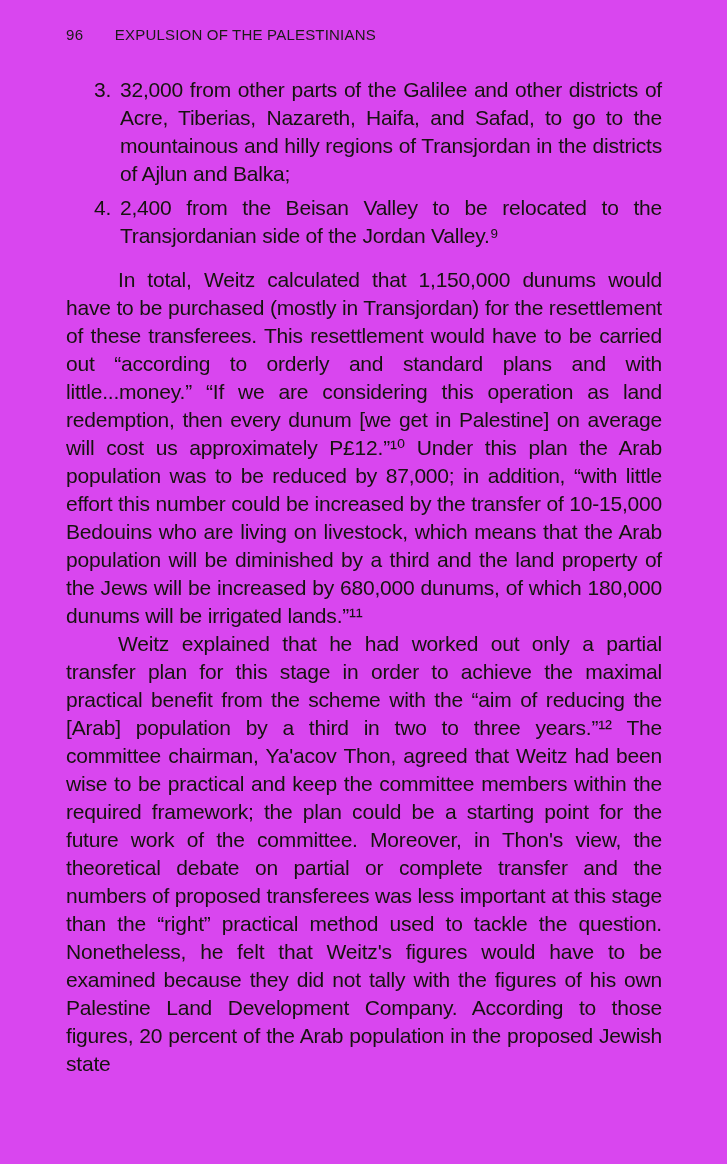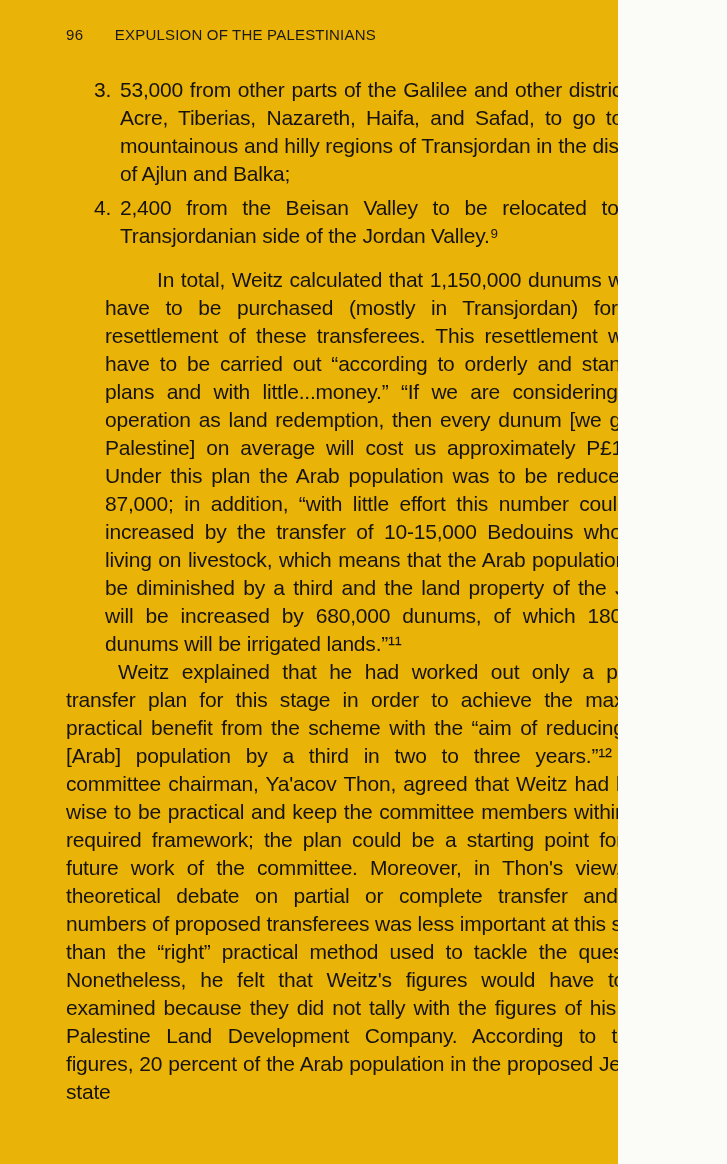--- a/index.html
+++ b/index.html
@@ -9,23 +9,23 @@
   body {
     width: 727px;
     height: 1164px;
     background: #fbfbf8;
     font-family: "Liberation Sans", "DejaVu Sans", sans-serif;
     color: #171513;
     -webkit-font-smoothing: antialiased;
   }
   .page {
     position: relative;
-    width: 618px;
+    width: 727px;
     height: 1164px;
-    background: #eab308;
+    background: #d946ef;
     overflow: hidden;
   }
   .running-header {
     position: absolute;
     top: 26px;
     left: 66px;
     right: 66px;
     font-size: 15px;
     letter-spacing: 0.3px;
     color: #1c1a17;
@@ -65,39 +65,38 @@
     flex: 1;
     text-align: justify;
   }
   .para {
     margin: 0;
     text-align: justify;
     text-indent: 52px;
   }
   .para.first {
     margin-top: 16px;
-    margin-left: 39px;
   }
 </style>
 </head>
 <body>
 
 <div class="page">
 
   <header class="running-header">
     <span class="page-num">96</span>
     <span class="head-title">EXPULSION OF THE PALESTINIANS</span>
   </header>
 
   <main class="text-block">
 
     <ol class="num-list">
       <li class="list-item">
         <span class="marker">3.</span>
-        <span class="item-text">53,000 from other parts of the Galilee and other districts of Acre, Tiberias, Nazareth, Haifa, and Safad, to go to the mountainous and hilly regions of Transjordan in the districts of Ajlun and Balka;</span>
+        <span class="item-text">32,000 from other parts of the Galilee and other districts of Acre, Tiberias, Nazareth, Haifa, and Safad, to go to the mountainous and hilly regions of Transjordan in the districts of Ajlun and Balka;</span>
       </li>
       <li class="list-item">
         <span class="marker">4.</span>
         <span class="item-text">2,400 from the Beisan Valley to be relocated to the Transjordanian side of the Jordan Valley.⁹</span>
       </li>
     </ol>
 
     <p class="para first">In total, Weitz calculated that 1,150,000 dunums would have to be purchased (mostly in Transjordan) for the resettlement of these transferees. This resettlement would have to be carried out “according to orderly and standard plans and with little...money.” “If we are considering this operation as land redemption, then every dunum [we get in Palestine] on average will cost us approximately P£12.”¹⁰ Under this plan the Arab population was to be reduced by 87,000; in addition, “with little effort this number could be increased by the transfer of 10-15,000 Bedouins who are living on livestock, which means that the Arab population will be diminished by a third and the land property of the Jews will be increased by 680,000 dunums, of which 180,000 dunums will be irrigated lands.”¹¹</p>
 
     <p class="para">Weitz explained that he had worked out only a partial transfer plan for this stage in order to achieve the maximal practical benefit from the scheme with the “aim of reducing the [Arab] population by a third in two to three years.”¹² The committee chairman, Ya'acov Thon, agreed that Weitz had been wise to be practical and keep the committee members within the required framework; the plan could be a starting point for the future work of the committee. Moreover, in Thon's view, the theoretical debate on partial or complete transfer and the numbers of proposed transferees was less important at this stage than the “right” practical method used to tackle the question. Nonetheless, he felt that Weitz's figures would have to be examined because they did not tally with the figures of his own Palestine Land Development Company. According to those figures, 20 percent of the Arab population in the proposed Jewish state</p>

